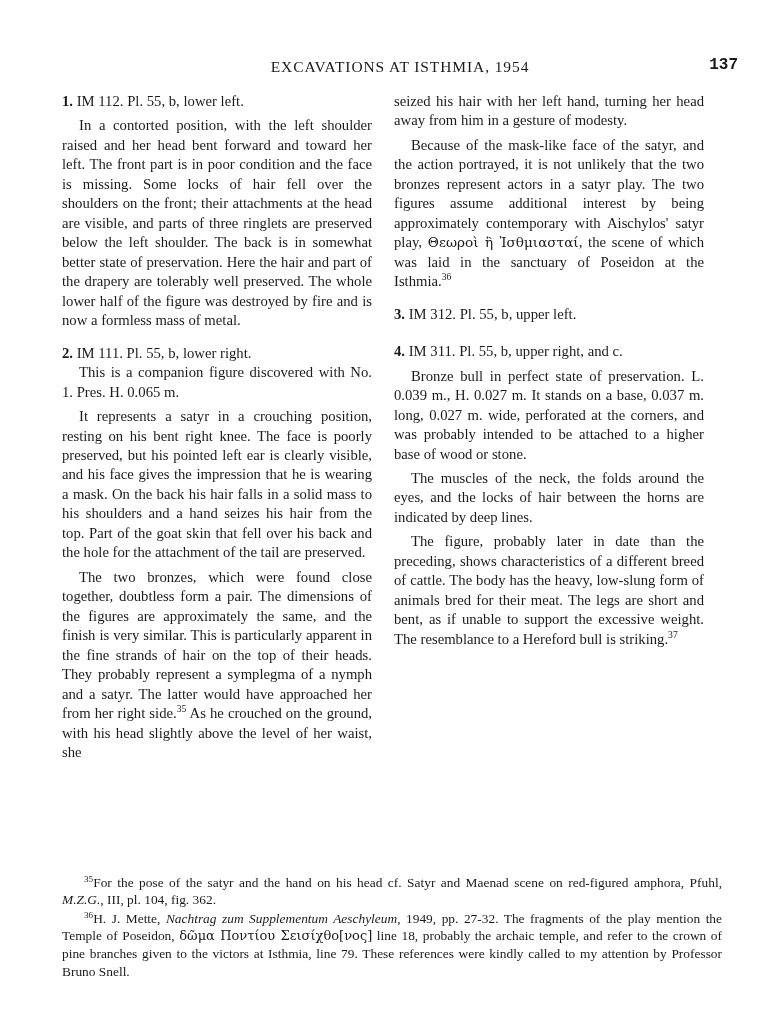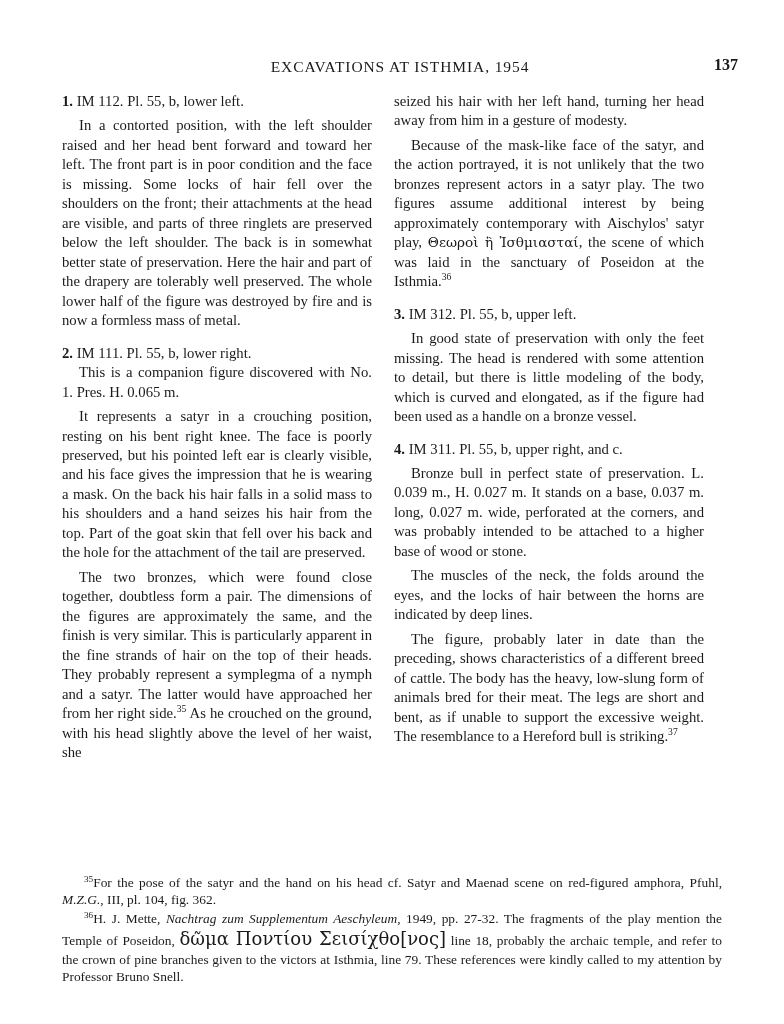--- a/index.html
+++ b/index.html
@@ -38,20 +38,21 @@
     font-variant: normal;
     text-transform: uppercase;
     white-space: nowrap;
   }
   .page-number {
     position: absolute;
     right: 0;
     top: -2px;
     font-size: 16px;
     font-weight: bold;
+    font-family: Liberation Mono, monospace;
   }
 
   .columns {
     position: absolute;
     top: 92px;
     left: 62px;
     width: 660px;
     display: flex;
     gap: 22px;
   }
@@ -104,21 +105,21 @@
     line-height: 1.3;
     text-align: justify;
     margin: 0 0 1px 0;
     text-indent: 22px;
   }
   .fn sup {
     font-size: 9.2px;
   }
   .fn .greek {
     font-family: "DejaVu Serif", serif;
-    font-size: 18px;
+    font-size: 13px;
   }
 </style>
 </head>
 <body>
 
 <div class="page">
 
   <div class="running-head">
     <span class="running-head-title">EXCAVATIONS AT ISTHMIA, 1954</span>
     <span class="page-number">137</span>
@@ -146,21 +147,20 @@
     <div class="col">
 
       <p>seized his hair with her left hand, turning her head away from him in a gesture of modesty.</p>
       <div class="gap-small"></div>
       <p class="indent"><span>Because of the mask-like face of the satyr, and the action portrayed, it is not unlikely that the two bronzes represent actors in a satyr play.  The two figures assume additional interest by being approximately contemporary with Aischylos' satyr play, </span><span class="greek">Θεωροὶ ἢ Ἰσθμιασταί</span><span>, the scene of which was laid in the sanctuary of Poseidon at the Isthmia.</span><sup>36</sup></p>
 
       <div class="gap"></div>
 
       <p class="entry"><span class="num">3.</span><span> IM 312.  Pl. 55, b, upper left.</span></p>
       <div class="gap-small"></div>
-      <p class="indent">In good state of preservation with only the feet missing.  The head is rendered with some attention to detail, but there is little modeling of the body, which is curved and elongated, as if the figure had been used as a handle on a bronze vessel.</p>
 
       <div class="gap"></div>
 
       <p class="entry"><span class="num">4.</span><span> IM 311.  Pl. 55, b, upper right, and c.</span></p>
       <div class="gap-small"></div>
       <p class="indent">Bronze bull in perfect state of preservation.  L. 0.039 m., H. 0.027 m.  It stands on a base, 0.037 m. long, 0.027 m. wide, perforated at the corners, and was probably intended to be attached to a higher base of wood or stone.</p>
       <div class="gap-small"></div>
       <p class="indent">The muscles of the neck, the folds around the eyes, and the locks of hair between the horns are indicated by deep lines.</p>
       <div class="gap-small"></div>
       <p class="indent"><span>The figure, probably later in date than the preceding, shows characteristics of a different breed of cattle.  The body has the heavy, low-slung form of animals bred for their meat.  The legs are short and bent, as if unable to support the excessive weight.  The resemblance to a Hereford bull is striking.</span><sup>37</sup></p>

